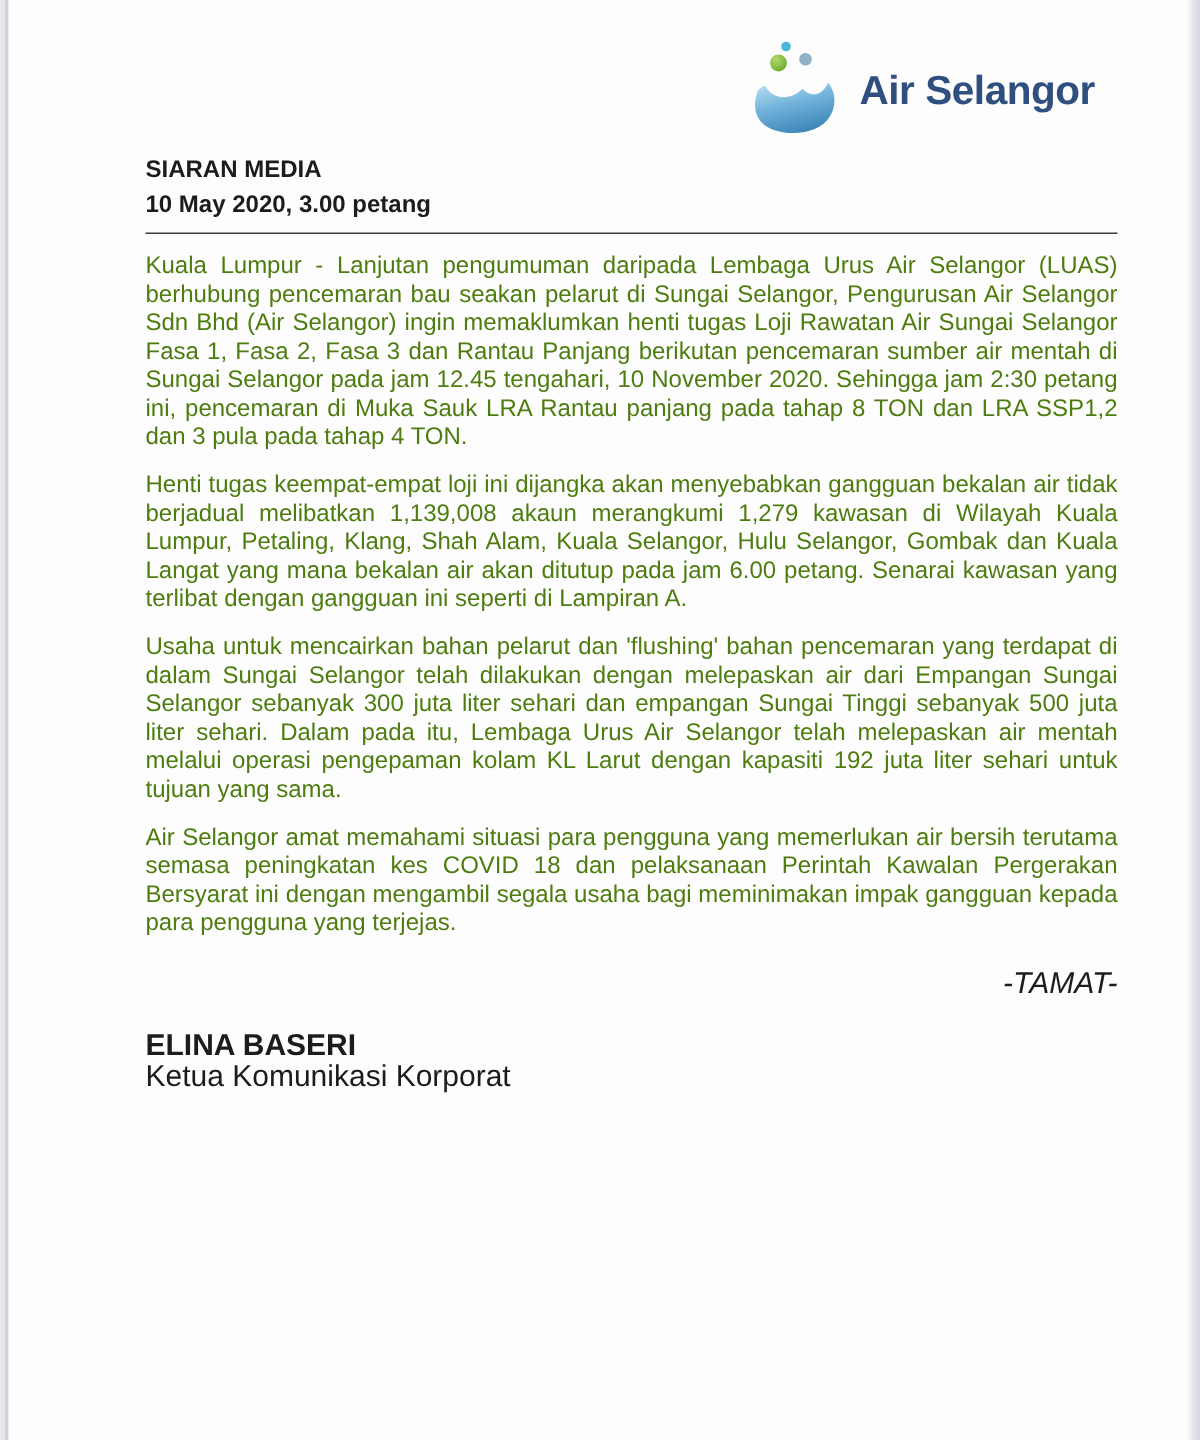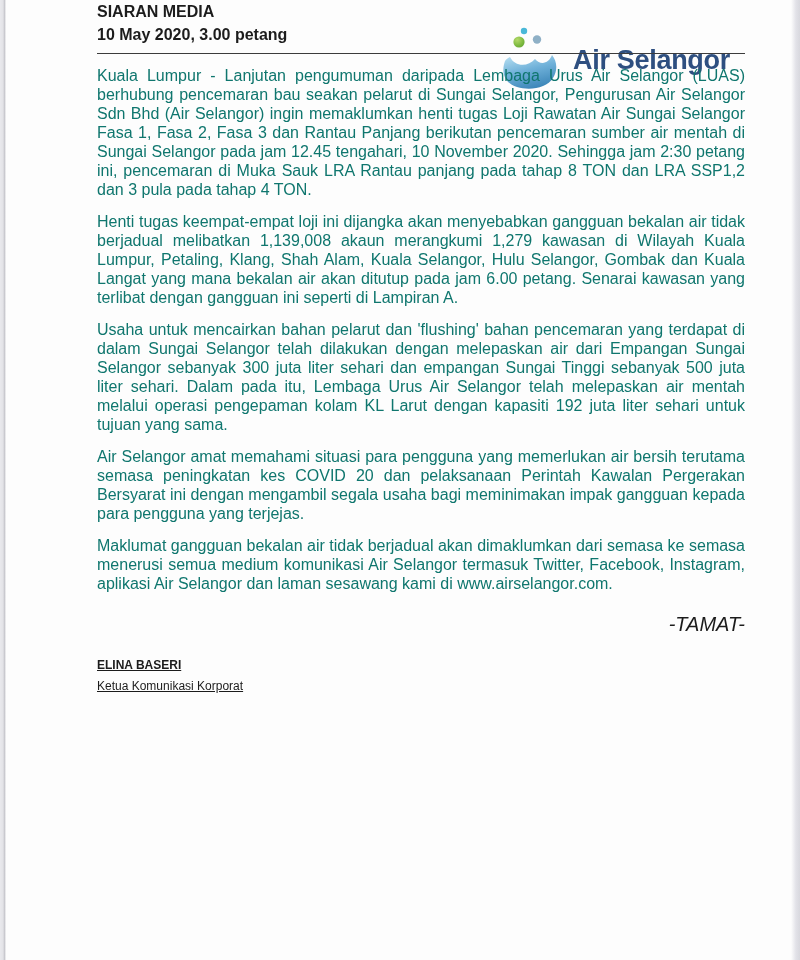--- a/index.html
+++ b/index.html
@@ -30,46 +30,47 @@
   .logo-icon { width: 62px; height: 64px; }
   .logo-text {
     margin-left: 11px; margin-top: 19px;
     font-size: 27px; font-weight: bold; letter-spacing: -0.3px;
     color: #2e4f80;
   }
   .content {
     position: absolute; left: 97px; top: 0; width: 648px;
   }
   .meta {
+    margin-top: 102px;
     font-size: 16px; font-weight: bold; line-height: 23px;
   }
   .doc-title {
     width: 624px;
     margin: 28px auto 0 auto;
     text-align: center;
     font-size: 16px; font-weight: bold; line-height: 22px;
   }
   .title-rule {
     border: none;
     border-top: 1.3px solid #3c3c3c;
     margin: 7px 0 0 0;
   }
   .body-copy p {
     margin: 13px 0 0 0;
     font-size: 16px; line-height: 19px;
     text-align: justify;
-    color: #0f766e;
+    color: #4d7c0f;
   }
   .body-copy p:first-child { margin-top: 12px; }
   .tamat {
     margin-top: 22px;
     text-align: right;
     font-size: 20px; line-height: 19px; font-style: italic;
   }
-  .signature { margin-top: 21px; font-size: 12px; text-decoration: underline; }
+  .signature { margin-top: 21px; font-size: 20px; }
   .sig-name { font-weight: bold; line-height: 21px; }
   .sig-line { line-height: 21px; }
 </style>
 </head>
 <body>
 
 <div class="page">
   <div class="edge-left"></div>
   <div class="edge-right"></div>
 
@@ -100,22 +101,21 @@
       <div>SIARAN MEDIA</div>
       <div>10 May 2020, 3.00 petang</div>
     </div>
 
     <hr class="title-rule">
 
     <div class="body-copy">
       <p>Kuala Lumpur - Lanjutan pengumuman daripada Lembaga Urus Air Selangor (LUAS) berhubung pencemaran bau seakan pelarut di Sungai Selangor, Pengurusan Air Selangor Sdn Bhd (Air Selangor) ingin memaklumkan henti tugas Loji Rawatan Air Sungai Selangor Fasa 1, Fasa 2, Fasa 3 dan Rantau Panjang berikutan pencemaran sumber air mentah di Sungai Selangor pada jam 12.45 tengahari, 10 November 2020. Sehingga jam 2:30 petang ini, pencemaran  di Muka Sauk LRA Rantau panjang pada tahap 8 TON dan LRA SSP1,2 dan 3 pula pada tahap 4 TON.</p>
       <p>Henti tugas keempat-empat loji ini dijangka akan menyebabkan gangguan bekalan air tidak berjadual melibatkan 1,139,008 akaun merangkumi 1,279 kawasan di Wilayah Kuala Lumpur, Petaling, Klang, Shah Alam, Kuala Selangor, Hulu Selangor, Gombak dan Kuala Langat yang mana bekalan air akan ditutup pada jam 6.00 petang. Senarai kawasan yang terlibat dengan gangguan ini seperti di Lampiran A.</p>
       <p>Usaha untuk mencairkan bahan pelarut dan 'flushing' bahan pencemaran yang terdapat di dalam Sungai Selangor telah dilakukan dengan melepaskan air dari Empangan Sungai Selangor sebanyak 300 juta liter sehari dan empangan Sungai Tinggi sebanyak 500 juta liter sehari. Dalam pada itu, Lembaga Urus Air Selangor telah melepaskan air mentah melalui operasi pengepaman kolam KL Larut dengan kapasiti 192 juta liter sehari untuk tujuan yang sama.</p>
-      <p>Air Selangor amat memahami situasi para pengguna yang memerlukan air bersih terutama semasa peningkatan kes COVID 20 dan pelaksanaan Perintah Kawalan Pergerakan Bersyarat ini dengan mengambil segala usaha bagi meminimakan impak gangguan kepada para pengguna yang terjejas.</p>
-      <p>Maklumat gangguan bekalan air tidak berjadual akan dimaklumkan dari semasa ke semasa menerusi semua medium komunikasi Air Selangor termasuk Twitter, Facebook, Instagram, aplikasi Air Selangor dan laman sesawang kami di www.airselangor.com.</p>
+      <p>Air Selangor amat memahami situasi para pengguna yang memerlukan air bersih terutama semasa peningkatan kes COVID 18 dan pelaksanaan Perintah Kawalan Pergerakan Bersyarat ini dengan mengambil segala usaha bagi meminimakan impak gangguan kepada para pengguna yang terjejas.</p>
     </div>
 
     <div class="tamat">-TAMAT-</div>
 
     <div class="signature">
       <div class="sig-name">ELINA BASERI</div>
       <div class="sig-line">Ketua Komunikasi Korporat</div>
     </div>
   </div>
 </div>

